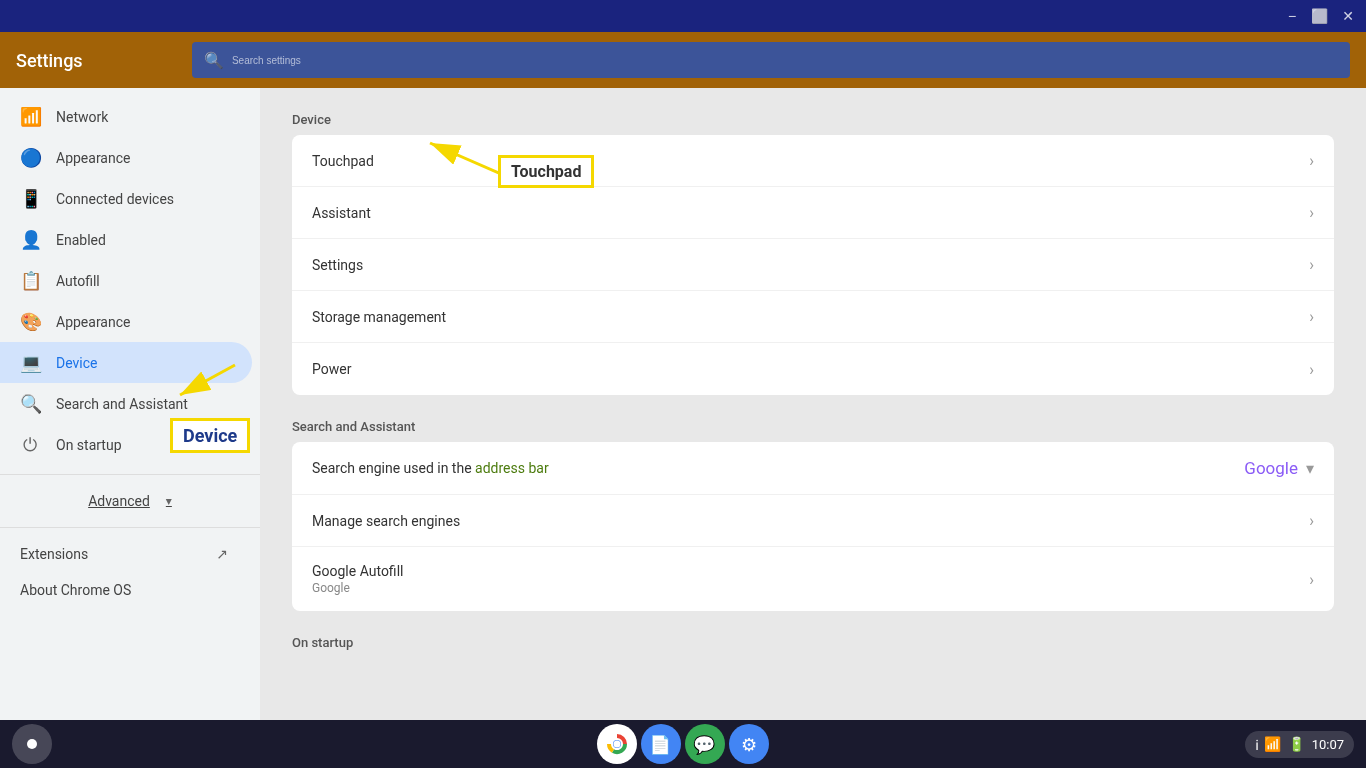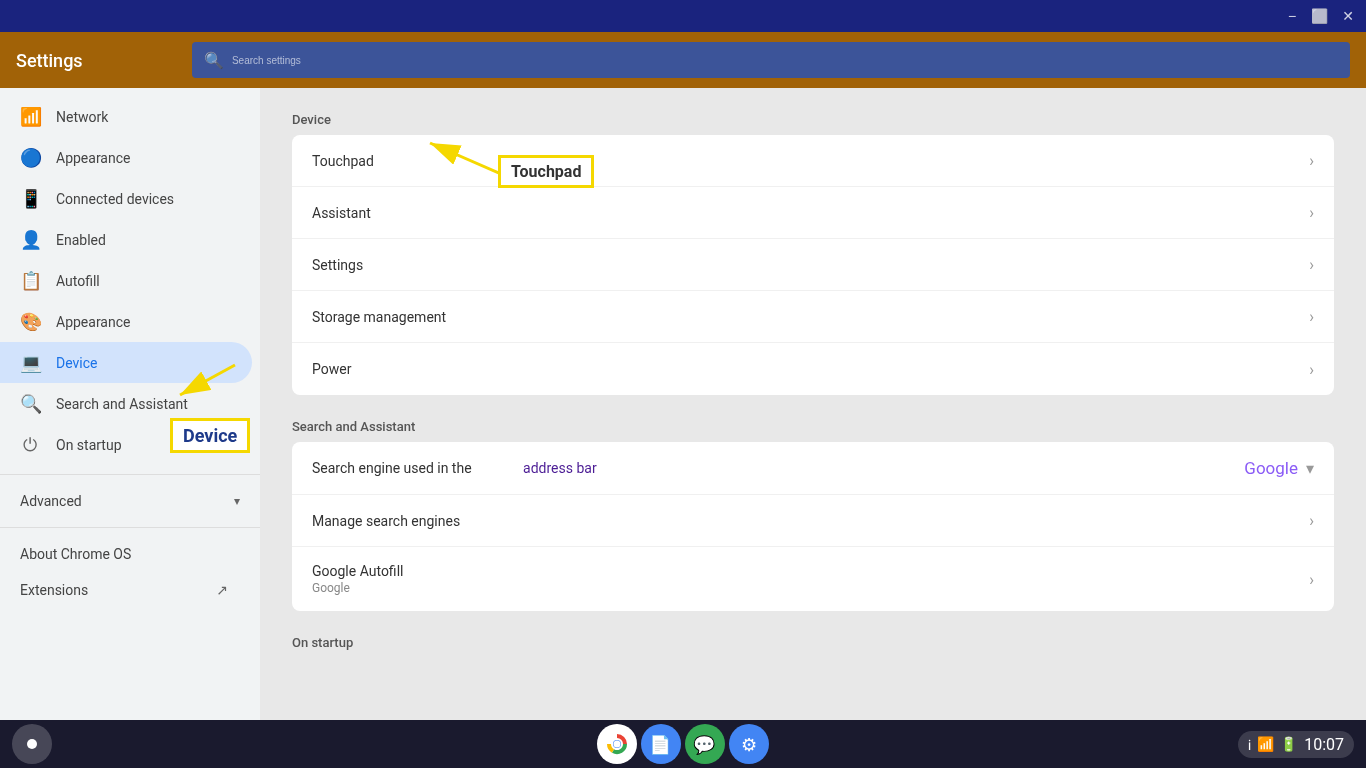--- a/index.html
+++ b/index.html
@@ -117,26 +117,27 @@
     }
     .sidebar-item.active .item-icon { color: #1a73e8; }
     .sidebar-divider {
       height: 1px;
       background: #ddd;
       margin: 8px 0;
     }
     .sidebar-section-header {
       display: flex;
       align-items: center;
-      justify-content: space-between;
+      justify-content: center;
       padding: 10px 20px;
       cursor: pointer;
       color: #444;
       font-size: 14px;
       gap: 16px;
+      text-decoration: underline;
     }
     .sidebar-section-header .arrow {
       font-size: 12px;
       color: #666;
     }
 
     
     .content {
       flex: 1;
       overflow-y: auto;
@@ -187,23 +188,22 @@
     }
     .chevron {
       color: #999;
       font-size: 16px;
     }
     .dropdown-value {
       font-size: 17px;
       color: #8b5cf6;
     }
     .address-bar-link {
-      color: #4c1d95;
+      color: #4d7c0f;
       text-decoration: none;
-      margin-left: 48px;
     }
 
     
     .annotation-box {
       position: absolute;
       border: 3px solid #f5d800;
       background: white;
       font-size: 16px;
       font-weight: bold;
       color: #333;
@@ -388,26 +388,26 @@
     <div class="sidebar-divider"></div>
 
     <div class="sidebar-section-header">
       <span>Advanced</span>
       <span class="arrow">▾</span>
     </div>
 
     <div class="sidebar-divider"></div>
 
     <div class="sidebar-item">
-      <span>About Chrome OS</span>
-    </div>
-
-    <div class="sidebar-item">
       <span>Extensions</span>
       <span class="item-icon" style="margin-left:auto;font-size:14px;">↗</span>
+    </div>
+
+    <div class="sidebar-item">
+      <span>About Chrome OS</span>
     </div>
 
   </div>
 
   <div class="content">
 
     <div class="section-title">Device</div>
     <div class="settings-group">
 
       <div class="settings-row">
@@ -524,21 +524,21 @@
     </div>
     <div class="settings-icon-bg taskbar-app">
       <span style="color:white;font-size:18px;">⚙</span>
     </div>
   </div>
   <div class="taskbar-right">
     <div class="taskbar-status">
       <span style="font-size:14px;">ℹ</span>
       <span style="font-size:14px;">📶</span>
       <span style="font-size:14px;">🔋</span>
-      <span style="font-size:16px;color:white;">10:07</span>
+      <span style="font-size:13px;color:white;">10:07</span>
     </div>
   </div>
 </div>
 
 <svg style="position:absolute;top:88px;left:370px;width:200px;height:130px;z-index:100;pointer-events:none;">
   <defs>
     <marker id="arrowhead1" markerWidth="10" markerHeight="7" refX="10" refY="3.5" orient="auto">
       <polygon points="0 0, 10 3.5, 0 7" fill="#f5d800"></polygon>
     </marker>
   </defs>

